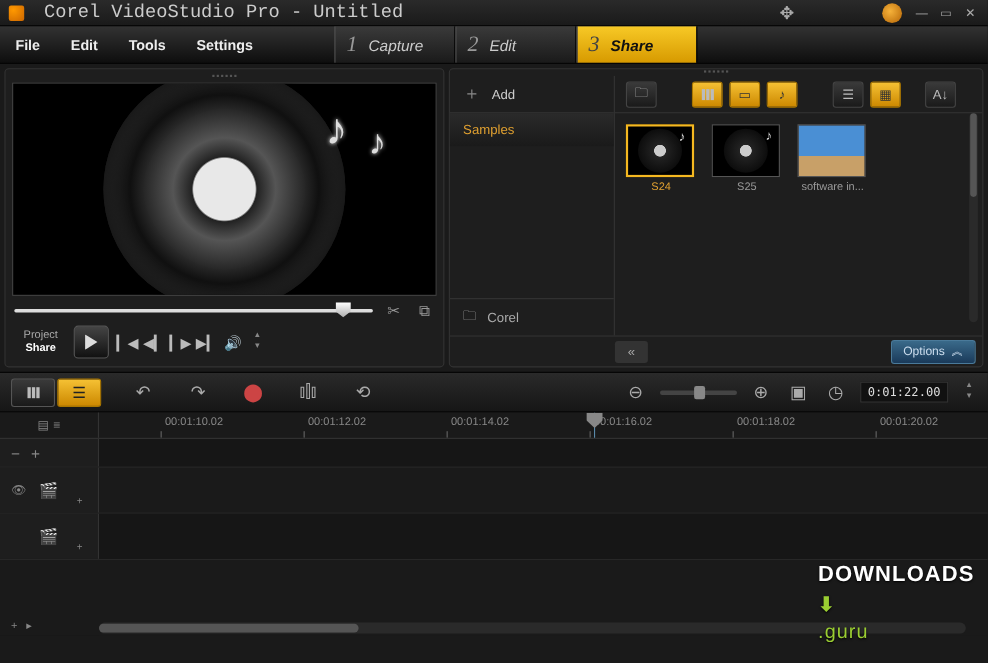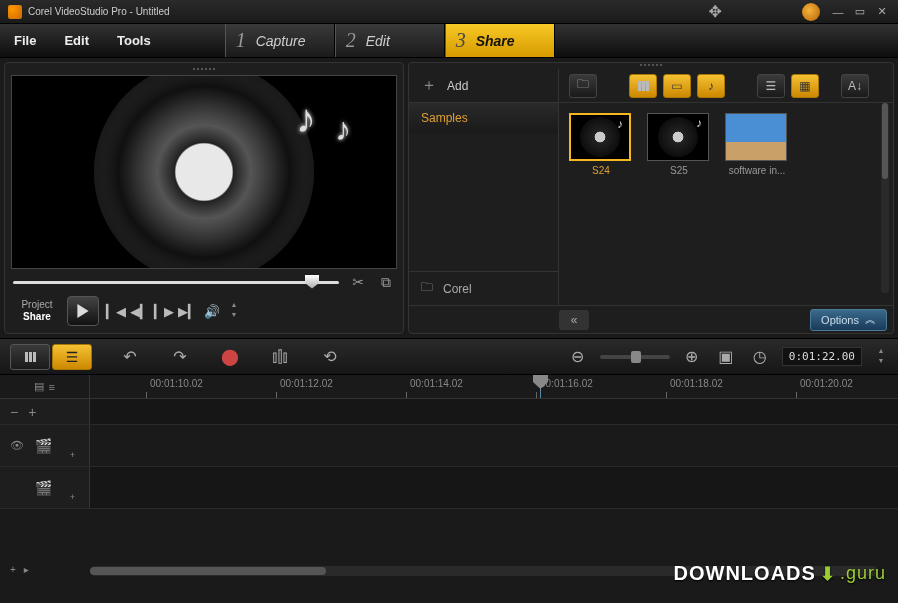--- a/index.html
+++ b/index.html
@@ -1,18 +1,18 @@
 <!DOCTYPE html>
 <html><head>
 <meta charset="utf-8">
 <style>
 * { margin: 0; padding: 0; box-sizing: border-box; font-family: Arial, sans-serif; }
 body { background: #1a1a1a; width: 898px; height: 603px; overflow: hidden; color: #ccc; font-size: 12px; position: relative; }
 .titlebar { height: 24px; background: linear-gradient(#2a2a2a,#1a1a1a); display: flex; align-items: center; padding: 0 8px; border-bottom: 1px solid #000; }
-.titlebar .title { flex: 1; font-size: 10px; color: #ccc; margin-left: 6px; }
+.titlebar .title { flex: 1; font-size: 17px; color: #ccc; margin-left: 18px; font-family: Liberation Mono, monospace; }
 .titlebar .wbtn { width: 16px; height: 14px; margin-left: 6px; color: #aaa; cursor: pointer; display: flex; align-items: center; justify-content: center; font-size: 11px; }
 .appicon { width: 14px; height: 14px; background: radial-gradient(circle at 30% 30%, #f90, #c60); border-radius: 2px; }
 .gear { width: 18px; height: 18px; border-radius: 50%; background: radial-gradient(circle at 40% 40%, #f6b23a, #b46405); margin-right: 4px; }
 .menubar { height: 34px; background: linear-gradient(#323232,#0e0e0e); display: flex; align-items: stretch; border-bottom: 1px solid #000; }
 .menu-item { padding: 0 14px; display: flex; align-items: center; color: #eee; font-size: 13px; font-weight: bold; cursor: pointer; }
 .menu-spacer { width: 60px; }
 .step-tab { width: 110px; display: flex; align-items: center; background: linear-gradient(#3a3a3a,#1a1a1a); border-left: 1px solid #555; border-right: 1px solid #000; cursor: pointer; padding: 0 10px; }
 .step-tab .num { font-family: "Times New Roman", serif; font-style: italic; font-size: 20px; color: #999; margin-right: 10px; }
 .step-tab .lbl { font-style: italic; font-size: 14px; color: #ccc; }
 .step-tab.active { background: linear-gradient(#f7c926,#d79a00); }
@@ -89,21 +89,21 @@
 .track-head { width: 90px; border-right: 1px solid #333; display: flex; align-items: center; justify-content: center; background: #1e1e1e; color: #888; font-size: 14px; position: relative; }
 .track-head.split { justify-content: flex-start; gap: 10px; padding-left: 10px; }
 .track-head .plus-badge { font-size: 9px; color: #888; position: absolute; right: 14px; bottom: 6px; }
 .track-body { flex: 1; position: relative; background: #161616; }
 .clip { position: absolute; top: 2px; bottom: 2px; left: 0; right: 40px; background: linear-gradient(#5a8a9a,#3a6a7a); border: 1px solid #6a9aaa; display: flex; align-items: center; color: #eee; font-size: 11px; overflow: hidden; }
 .clip-thumb { width: 50px; height: 100%; background: linear-gradient(135deg,#7a6590,#4a3560); margin-right: 16px; position: relative; }
 .clip-thumb::after { content: ''; position: absolute; left: 8px; top: 4px; width: 28px; height: 26px; background: radial-gradient(ellipse at 30% 20%, #fff 8%, #ddc 15%, #aaa 40%, transparent 50%); border-radius: 40% 40% 30% 30%; }
 .tl-addtrack { position: absolute; left: 0; bottom: 0; width: 90px; height: 18px; display: flex; align-items: center; padding-left: 10px; gap: 8px; color: #888; font-size: 10px; background: #1a1a1a; }
 .hscroll { position: absolute; left: 90px; right: 20px; bottom: 2px; height: 10px; background: #2a2a2a; border-radius: 5px; }
 .hscroll-thumb { position: absolute; top: 1px; bottom: 1px; left: 0; width: 30%; background: #555; border-radius: 4px; }
-.watermark { position: absolute; right: 12px; bottom: 18px; font-size: 20px; font-weight: bold; color: #fff; letter-spacing: 1px; display: flex; align-items: center; gap: 4px; text-shadow: 0 1px 2px #000; pointer-events: none; }
+.watermark { position: absolute; right: 12px; bottom: 18px; font-size: 20px; font-weight: bold; color: #fff; letter-spacing: 1px; display: flex; align-items: flex-start; gap: 4px; text-shadow: 0 1px 2px #000; pointer-events: none; flex-direction: column; }
 .watermark .dl-icon { color: #9acd32; font-size: 18px; }
 .watermark .guru { color: #9acd32; font-weight: normal; font-size: 18px; }
 .filmstrip { display: flex; gap: 1px; }
 .filmstrip span { width: 3px; height: 10px; background: #bbb; }
 </style>
 </head>
 <body>
 
 <div class="titlebar">
   <div class="appicon"></div>
@@ -112,20 +112,21 @@
   <div class="gear"></div>
   <div class="wbtn">—</div>
   <div class="wbtn">▭</div>
   <div class="wbtn">✕</div>
 </div>
 
 <div class="menubar">
   <div class="menu-item">File</div>
   <div class="menu-item">Edit</div>
   <div class="menu-item">Tools</div>
+  <div class="menu-item">Settings</div>
   <div class="menu-spacer"></div>
   <div class="step-tab">
     <span class="num">1</span>
     <span class="lbl">Capture</span>
   </div>
   <div class="step-tab">
     <span class="num">2</span>
     <span class="lbl">Edit</span>
   </div>
   <div class="step-tab active">

